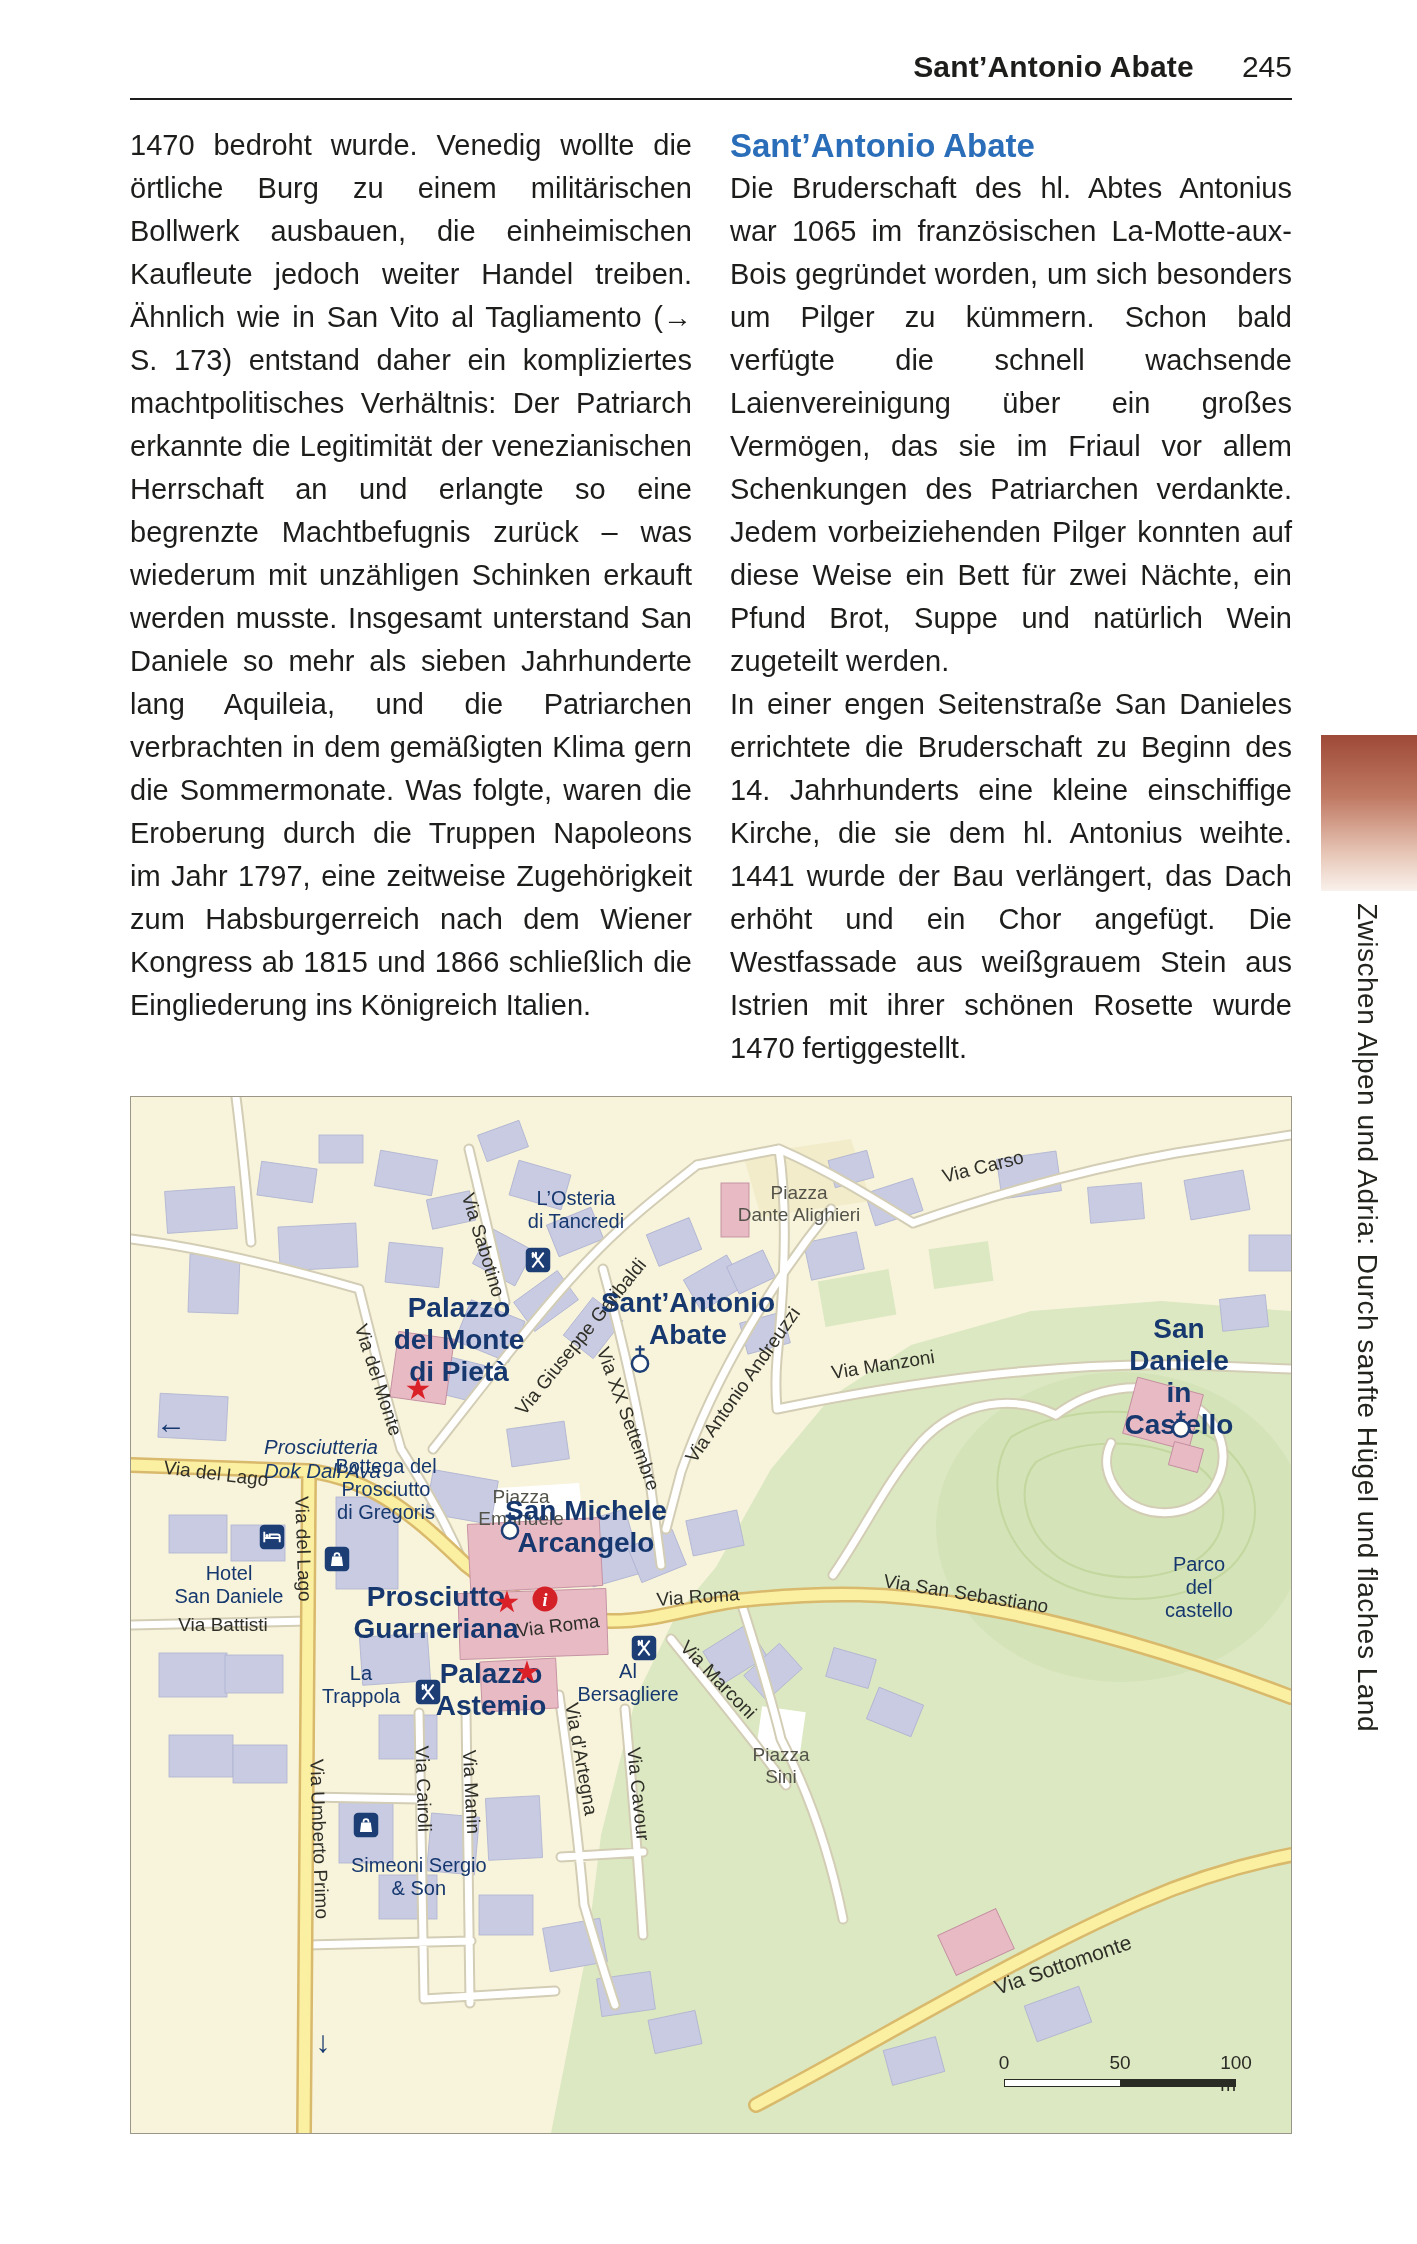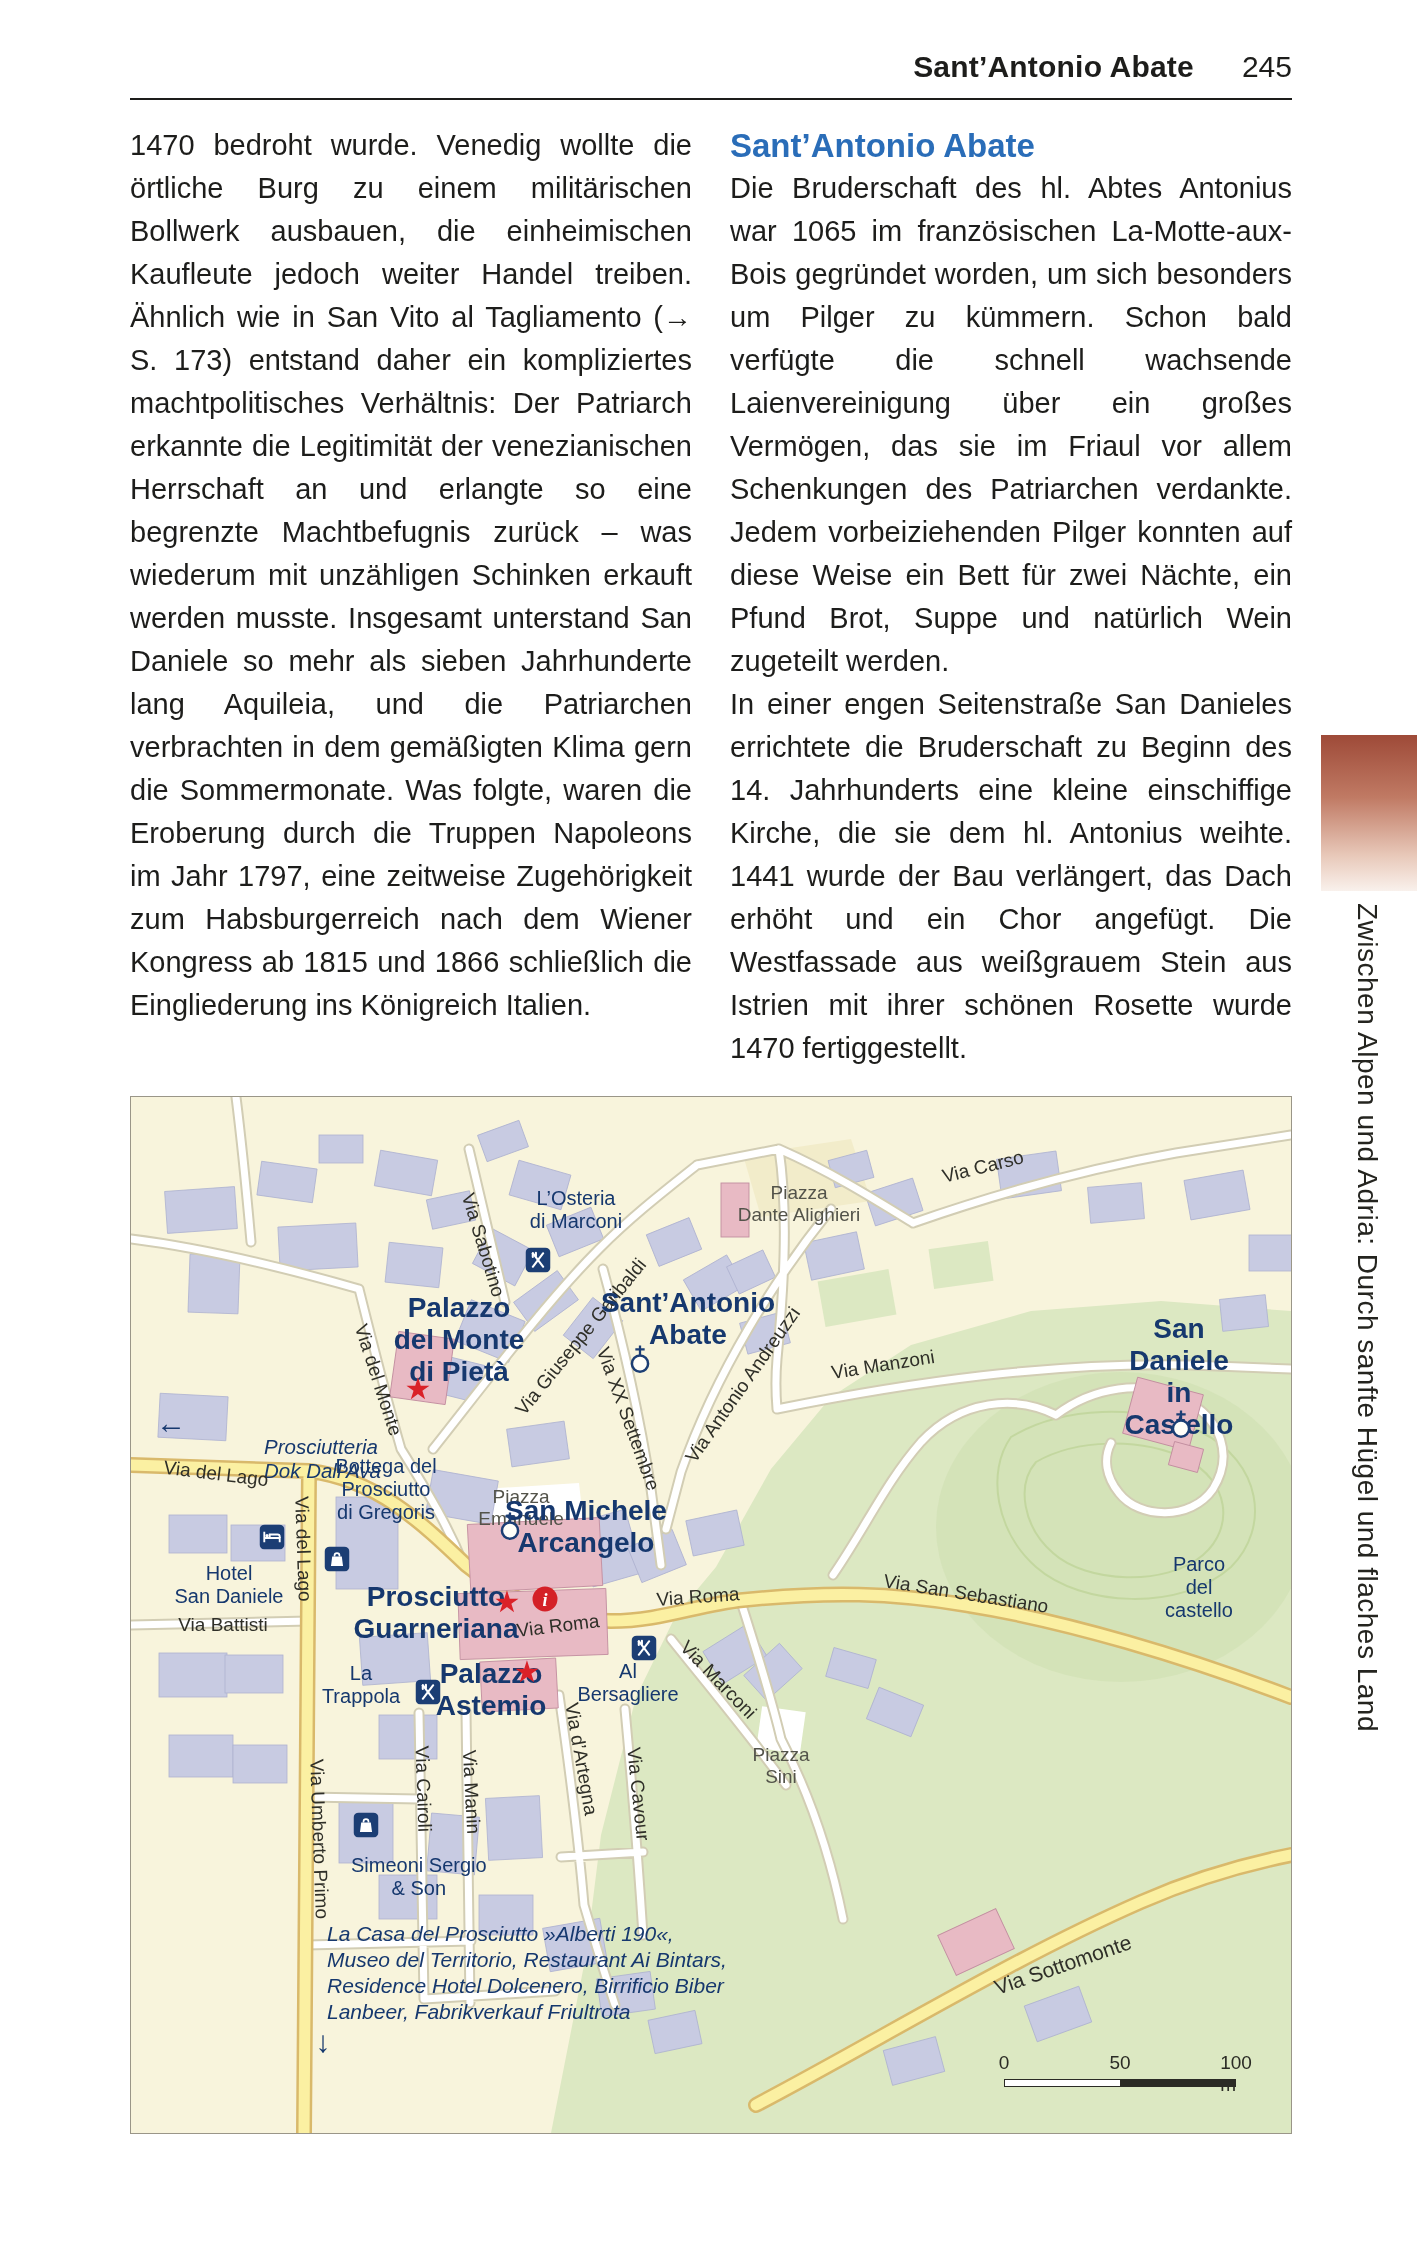--- a/index.html
+++ b/index.html
@@ -186,21 +186,21 @@
         <rect class="bp" x="590" y="86" width="28" height="54"></rect>
         <rect class="bp" x="813" y="823" width="64" height="44" style="transform:rotate(-25deg)"></rect>
       </g>
     </svg>
 
     <div id="map-labels">
         <div class="m-label m-piazza" style="left: 668px; top: 62px; transform: translate(-50%, -50%) rotate(0deg);">Piazza
 Dante Alighieri</div>
         <div class="m-label m-street" style="left: 852px; top: 70px; transform: translate(-50%, -50%) rotate(-14deg);">Via Carso</div>
         <div class="m-label m-poi" style="left: 445px; top: 113px; transform: translate(-50%, -50%) rotate(0deg);">L’Osteria
-di Marconi</div>
+di Tancredi</div>
         <div class="m-label m-street" style="left: 352px; top: 148px; transform: translate(-50%, -50%) rotate(73deg);">Via Sabotino</div>
         <div class="m-label m-street" style="left: 450px; top: 240px; transform: translate(-50%, -50%) rotate(-51deg);">Via Giuseppe Garibaldi</div>
         <div class="m-label m-poi-bold" style="left: 557px; top: 222px; transform: translate(-50%, -50%) rotate(0deg);">Sant’Antonio
 Abate</div>
         <div class="m-label m-street" style="left: 497px; top: 322px; transform: translate(-50%, -50%) rotate(70deg);">Via XX Settembre</div>
         <div class="m-label m-street" style="left: 612px; top: 288px; transform: translate(-50%, -50%) rotate(-55deg);">Via Antonio Andreuzzi</div>
         <div class="m-label m-street" style="left: 752px; top: 268px; transform: translate(-50%, -50%) rotate(-9deg);">Via Manzoni</div>
         <div class="m-label m-poi-bold" style="left: 1048px; top: 280px; transform: translate(-50%, -50%) rotate(0deg);">San Daniele
 in Castello</div>
         <div class="m-label m-poi-bold" style="left: 328px; top: 243px; transform: translate(-50%, -50%) rotate(0deg);">Palazzo
@@ -237,24 +237,20 @@
 Bersagliere</div>
         <div class="m-label m-piazza" style="left: 650px; top: 624px; transform: translate(-50%, -50%) rotate(0deg);">Piazza
 Sini</div>
         <div class="m-label m-street" style="left: 450px; top: 662px; transform: translate(-50%, -50%) rotate(80deg);">Via d’Artegna</div>
         <div class="m-label m-street" style="left: 507px; top: 697px; transform: translate(-50%, -50%) rotate(84deg);">Via Cavour</div>
         <div class="m-label m-street" style="left: 340px; top: 695px; transform: translate(-50%, -50%) rotate(87deg);">Via Manin</div>
         <div class="m-label m-street" style="left: 292px; top: 692px; transform: translate(-50%, -50%) rotate(88deg);">Via Cairoli</div>
         <div class="m-label m-street" style="left: 188px; top: 742px; transform: translate(-50%, -50%) rotate(88deg);">Via Umberto Primo</div>
         <div class="m-label m-poi" style="left: 220px; top: 780px; transform: translate(0px, -50%) rotate(0deg);">Simeoni Sergio
 &amp; Son</div>
-        <div class="m-label m-annotation" style="left: 196px; top: 876px; transform: translate(0px, -50%) rotate(0deg);">La Casa del Prosciutto »Alberti 190«,
-Museo del Territorio, Restaurant Ai Bintars,
-Residence Hotel Dolcenero, Birrificio Biber
-Lanbeer, Fabrikverkauf Friultrota</div>
         <div class="m-label m-street-lg" style="left: 932px; top: 868px; transform: translate(-50%, -50%) rotate(-19deg);">Via Sottomonte</div>
       </div>
     <div id="map-icons">
         <span class="m-icon m-icon-restaurant" style="left: 407px; top: 163px;"><svg width="25" height="25" viewBox="0 0 24 24">
             <rect width="24" height="24" rx="5" fill="#1c3e74"></rect>
             <g stroke="#fff" stroke-width="2" stroke-linecap="round" fill="none">
               <path d="M7 5.5 L17 18.5"></path>
               <path d="M17 5.5 L7 18.5"></path>
               <path d="M7 5.5 V9"></path>
               <path d="M10 5 V8.2"></path>

